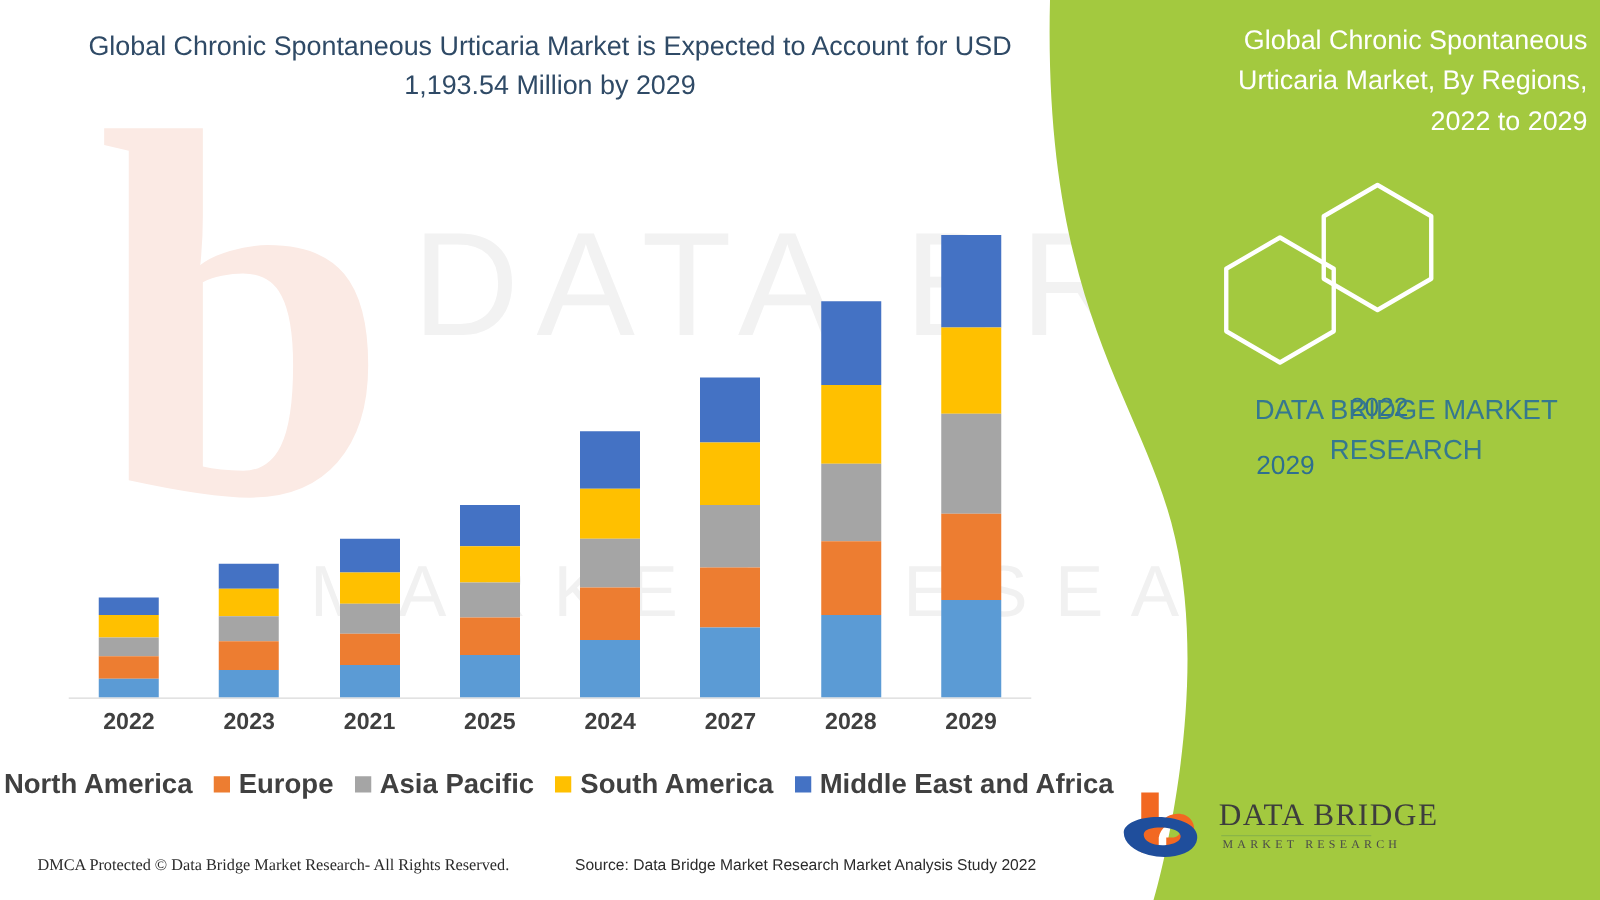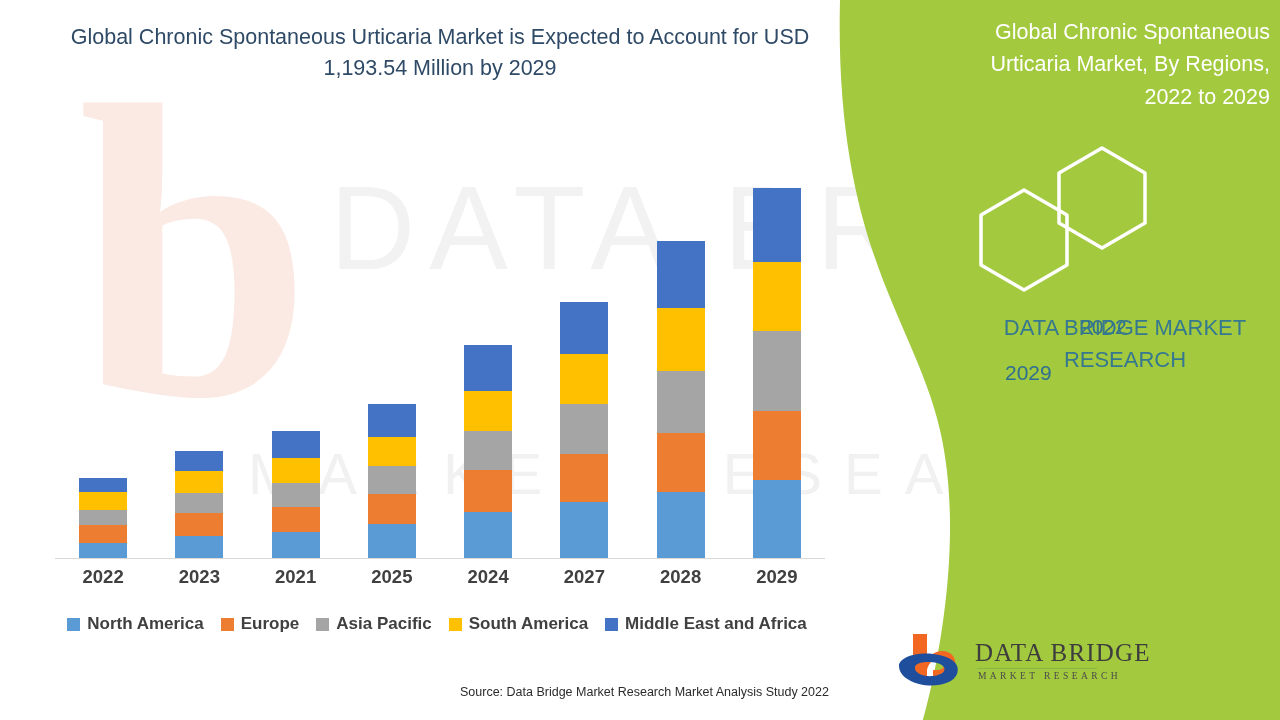--- a/index.html
+++ b/index.html
@@ -75,21 +75,21 @@
     font-size: 18.5px; font-weight: 700; color: #404040;
   }
 
   
   .legend {
     position: absolute; left: 42px; top: 614px; width: 790px;
     display: flex; justify-content: center; align-items: center; gap: 17px;
   }
   .lg-item { display: flex; align-items: center; gap: 7px; }
   .lg-swatch { width: 13px; height: 13px; display: block; }
-  .lg-text { font-size: 17px; font-weight: 700; color: #404040; white-space: nowrap; }
+  .lg-text { font-size: 22px; font-weight: 700; color: #404040; white-space: nowrap; }
 
   
   .footer-left {
     position: absolute; left: 30px; top: 684px;
     font-family: "Liberation Serif", serif;
     font-size: 13px; color: #2b2b2b; white-space: nowrap;
   }
   .footer-right {
     position: absolute; left: 460px; top: 685px;
     font-family: Liberation Sans, sans-serif;
@@ -255,20 +255,21 @@
       <div class="lg-item">
         <span class="lg-swatch" style="background: rgb(255, 192, 0);"></span>
         <span class="lg-text">South America</span>
       </div>
       <div class="lg-item">
         <span class="lg-swatch" style="background: rgb(68, 114, 196);"></span>
         <span class="lg-text">Middle East and Africa</span>
       </div>
     </div>
 
+  <div class="footer-left">DMCA Protected © Data Bridge Market Research- All Rights Reserved.</div>
   <div class="footer-right">Source: Data Bridge Market Research Market Analysis Study 2022</div>
 
   <div class="green-panel">
     <svg width="460" height="720" viewBox="0 0 460 720">
       <path d="M 20 0 L 460 0 L 460 720 L 103 720 C 103 720 150 560 120 430 C 95 320 14 250 20 0 Z" fill="#A3C93F"></path>
     </svg>
   </div>
 
   <div class="panel-content" style="left:820px;width:460px;">
     <div class="panel-title">Global Chronic Spontaneous Urticaria Market, By Regions, 2022 to 2029</div>

